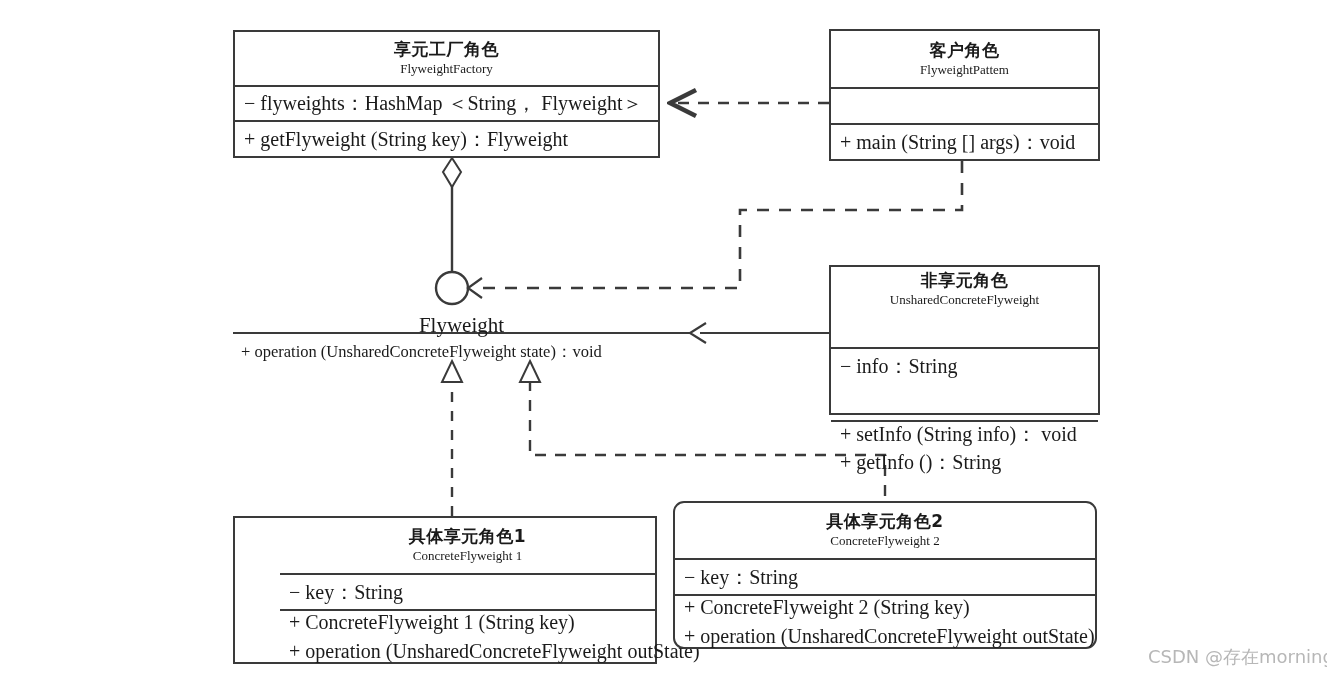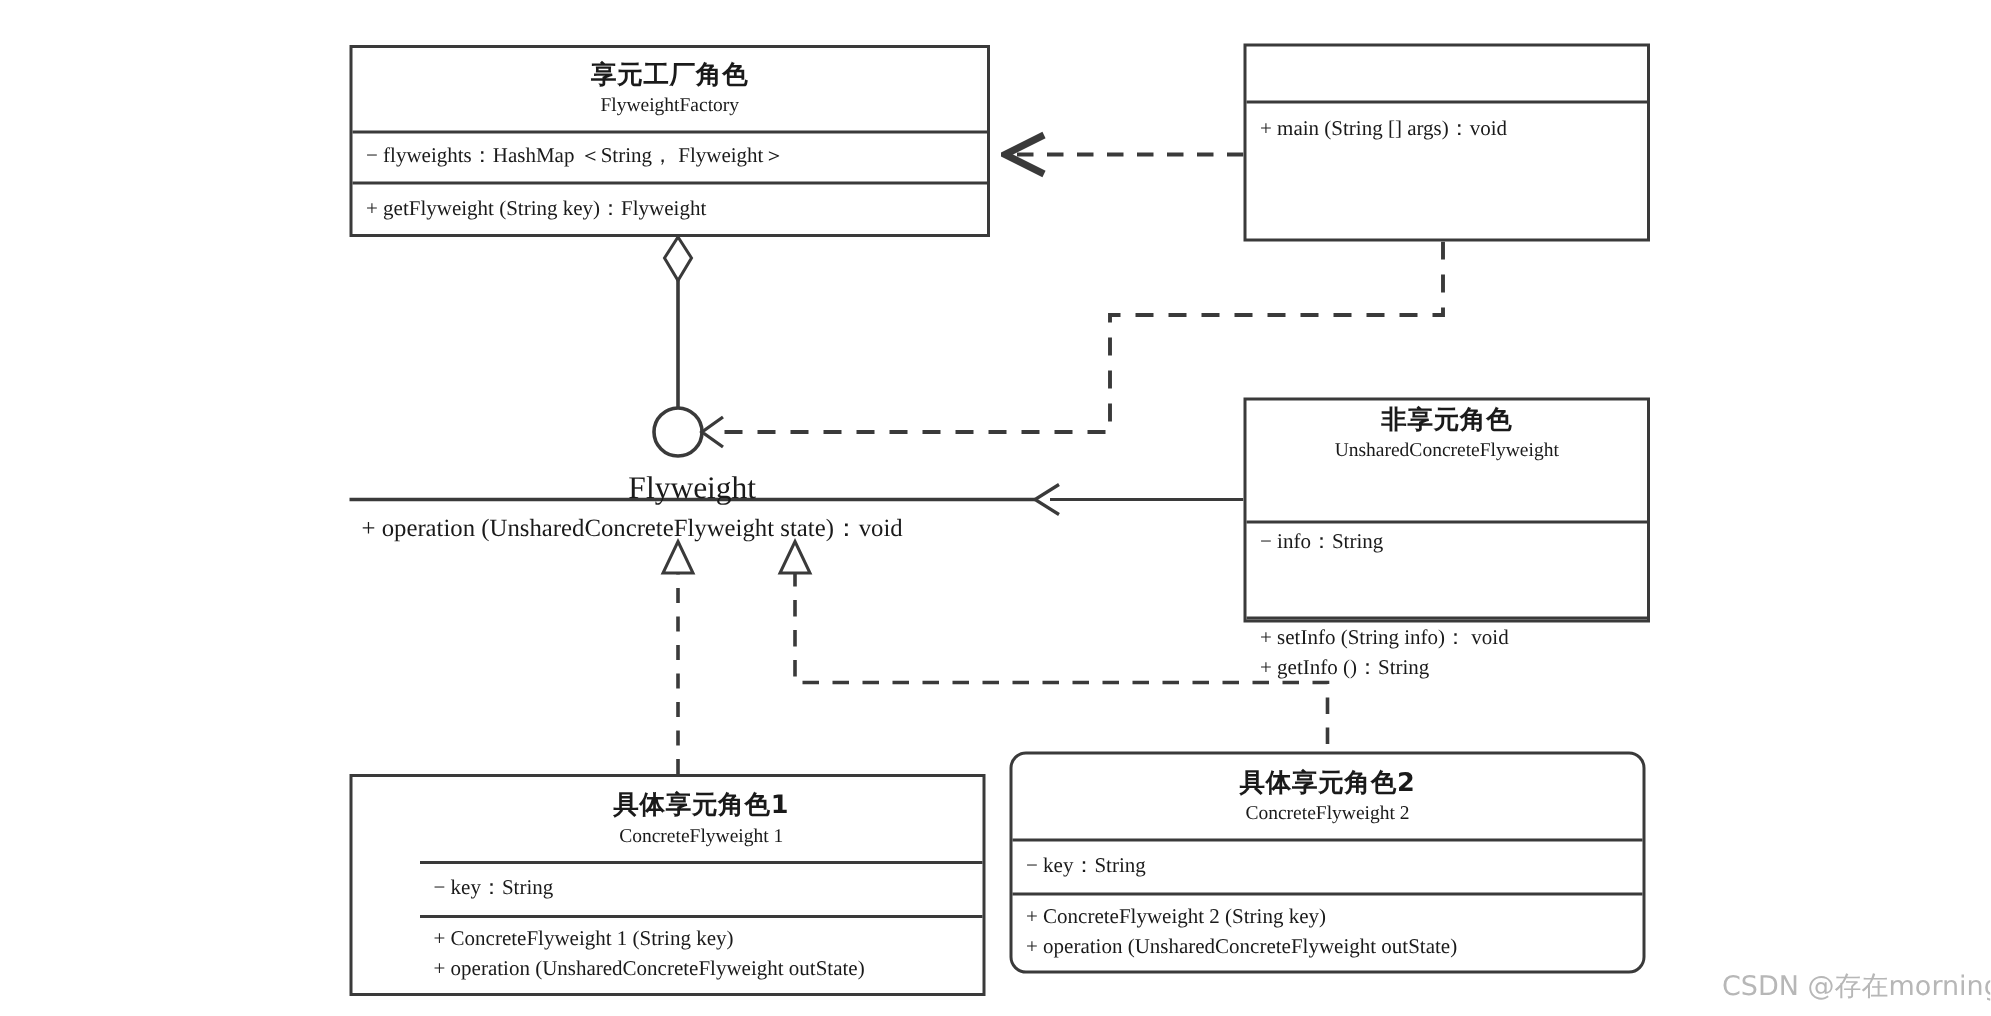--- a/index.html
+++ b/index.html
@@ -55,21 +55,21 @@
     font-weight: bold;
     font-size: 17px;
     line-height: 1.28;
     letter-spacing: 0.5px;
   }
   .en-title {
     font-size: 13px;
     line-height: 1.28;
   }
   .member {
-    font-size: 14px;
+    font-size: 20px;
     line-height: 1.42;
     white-space: nowrap;
   }
   .empty-compartment {
     min-height: 20px;
   }
 
   
   .iface-label {
     position: absolute;
@@ -153,20 +153,24 @@
     </div>
     <div class="uml-compartment" style="height:35px;">
       <div class="member">− flyweights：HashMap ＜String， Flyweight＞</div>
     </div>
     <div class="uml-compartment" style="height:36px;">
       <div class="member">+ getFlyweight (String key)：Flyweight</div>
     </div>
   </div>
 
   <div class="uml-class" style="left:829px; top:29px; width:271px; height:132px;">
+    <div class="uml-compartment uml-head" style="height:57px;">
+      <div class="cn-title">客户角色</div>
+      <div class="en-title">FlyweightPattem</div>
+    </div>
     <div class="uml-compartment empty-compartment" style="height:36px;"></div>
     <div class="uml-compartment" style="height:37px;">
       <div class="member">+ main (String [] args)：void</div>
     </div>
   </div>
 
   <div class="iface-label" style="left:233px; top:313px; width:457px;">Flyweight</div>
   <div class="iface-op" style="left:241px; top:341px;">+ operation (UnsharedConcreteFlyweight state)：void</div>
 
   <div class="uml-class" style="left:829px; top:265px; width:271px; height:150px;gap:36px;">

